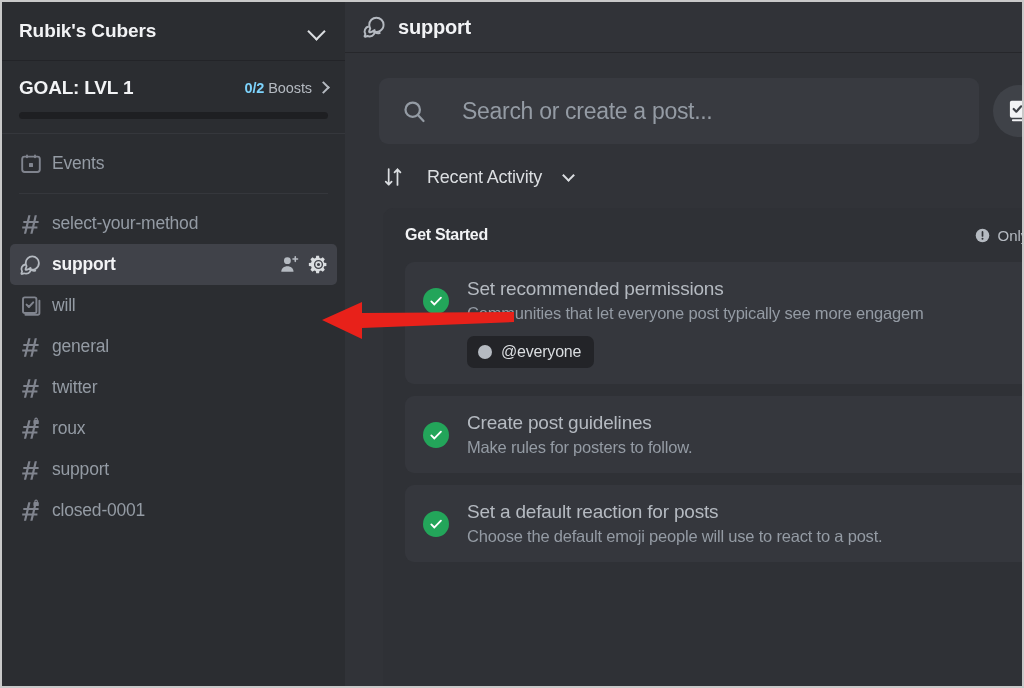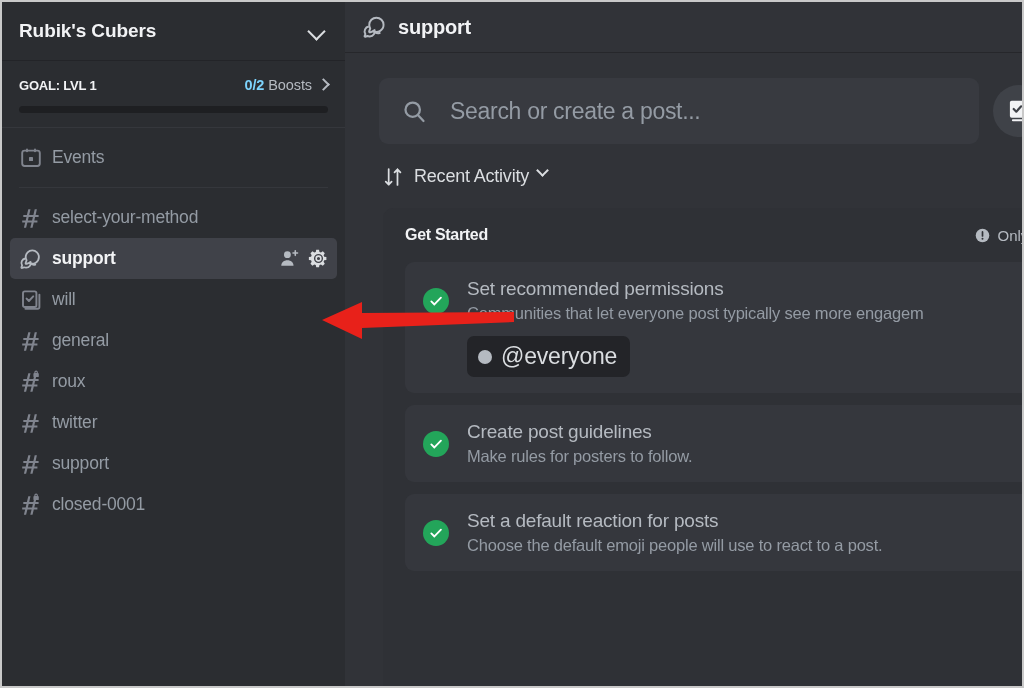--- a/index.html
+++ b/index.html
@@ -73,21 +73,21 @@
     border-bottom: 1px solid #35373c;
   }
   .boost-row {
     display: flex;
     align-items: center;
     justify-content: space-between;
     cursor: pointer;
   }
   .boost-goal {
     color: #f2f3f5;
-    font-size: 13px;
+    font-size: 19px;
     font-weight: bold;
     letter-spacing: -0.2px;
   }
   .boost-right {
     display: flex;
     align-items: center;
     gap: 7px;
   }
   .boost-count {
     font-size: 14.5px;
@@ -195,21 +195,21 @@
     width: 662px;
   }
   .search-box {
     flex: 1;
     height: 66px;
     background: #383a40;
     border-radius: 9px;
     display: flex;
     align-items: center;
     padding: 0 22px;
-    gap: 22px;
+    gap: 34px;
     cursor: text;
   }
   .search-placeholder {
     color: #949ba4;
     font-size: 23px;
     letter-spacing: -0.3px;
   }
   .guidelines-btn {
     width: 52px; height: 52px;
     border-radius: 50%;
@@ -217,21 +217,22 @@
     display: flex;
     align-items: center;
     justify-content: center;
     cursor: pointer;
     flex-shrink: 0;
     margin-right: -4px;
   }
 
   .sort-row {
     display: flex;
-    gap: 9px;
+    align-items: center;
+    gap: 22px;
     margin: 22px 0 12px 4px;
     cursor: pointer;
     width: fit-content;
   }
   .sort-label {
     color: #dbdee1;
     font-size: 18px;
     letter-spacing: -0.2px;
   }
   .sort-chevron {
@@ -320,21 +321,21 @@
     padding: 7px 13px 7px 11px;
     margin-top: 13px;
   }
   .role-dot {
     width: 14px; height: 14px;
     border-radius: 50%;
     background: #b5bac1;
   }
   .role-name {
     color: #dbdee1;
-    font-size: 23px;
+    font-size: 16px;
     letter-spacing: -0.2px;
   }
 
   
   .arrow-overlay {
     position: absolute;
     left: 0; top: 0;
     width: 1024px; height: 688px;
     pointer-events: none;
     z-index: 50;
@@ -417,33 +418,33 @@
       <div class="chan">
         <svg class="ic" viewBox="0 0 24 24">
           <path d="M9.3 3.3 7.9 9H4.3v2.1h3.2l-.8 3.4H3.2v2.1h3l-1.3 5.1h2.2l1.3-5.1h4.2l-1.3 5.1h2.2l1.3-5.1h3.6v-2.1h-3.1l.8-3.4h3.5V9h-3l1.3-5.7h-2.2L14.4 9h-4.2l1.3-5.7zM9.7 11.1h4.2l-.8 3.4H8.9z" fill="#80848e"></path>
         </svg>
         <span class="label">general</span>
       </div>
 
       <div class="chan">
         <svg class="ic" viewBox="0 0 24 24">
           <path d="M9.3 3.3 7.9 9H4.3v2.1h3.2l-.8 3.4H3.2v2.1h3l-1.3 5.1h2.2l1.3-5.1h4.2l-1.3 5.1h2.2l1.3-5.1h3.6v-2.1h-3.1l.8-3.4h3.5V9h-3l1.3-5.7h-2.2L14.4 9h-4.2l1.3-5.7zM9.7 11.1h4.2l-.8 3.4H8.9z" fill="#80848e"></path>
+        </svg>
+        <span class="label">twitter</span>
+      </div>
+
+      <div class="chan">
+        <svg class="ic" viewBox="0 0 24 24">
+          <path d="M9.3 3.3 7.9 9H4.3v2.1h3.2l-.8 3.4H3.2v2.1h3l-1.3 5.1h2.2l1.3-5.1h4.2l-1.3 5.1h2.2l1.3-5.1h3.6v-2.1h-3.1l.8-3.4h3.5V9h-3l1.3-5.7h-2.2L14.4 9h-4.2l1.3-5.7zM9.7 11.1h4.2l-.8 3.4H8.9z" fill="#80848e"></path>
           <g>
             <rect x="14.4" y="3" width="5.4" height="4.1" rx="0.9" fill="#80848e"></rect>
             <path d="M15.9 3.3V2.4a1.2 1.2 0 0 1 2.4 0v.9" fill="none" stroke="#80848e" stroke-width="1.2"></path>
           </g>
         </svg>
         <span class="label">roux</span>
-      </div>
-
-      <div class="chan">
-        <svg class="ic" viewBox="0 0 24 24">
-          <path d="M9.3 3.3 7.9 9H4.3v2.1h3.2l-.8 3.4H3.2v2.1h3l-1.3 5.1h2.2l1.3-5.1h4.2l-1.3 5.1h2.2l1.3-5.1h3.6v-2.1h-3.1l.8-3.4h3.5V9h-3l1.3-5.7h-2.2L14.4 9h-4.2l1.3-5.7zM9.7 11.1h4.2l-.8 3.4H8.9z" fill="#80848e"></path>
-        </svg>
-        <span class="label">twitter</span>
       </div>
 
       <div class="chan">
         <svg class="ic" viewBox="0 0 24 24">
           <path d="M9.3 3.3 7.9 9H4.3v2.1h3.2l-.8 3.4H3.2v2.1h3l-1.3 5.1h2.2l1.3-5.1h4.2l-1.3 5.1h2.2l1.3-5.1h3.6v-2.1h-3.1l.8-3.4h3.5V9h-3l1.3-5.7h-2.2L14.4 9h-4.2l1.3-5.7zM9.7 11.1h4.2l-.8 3.4H8.9z" fill="#80848e"></path>
         </svg>
         <span class="label">support</span>
       </div>
 
       <div class="chan">

